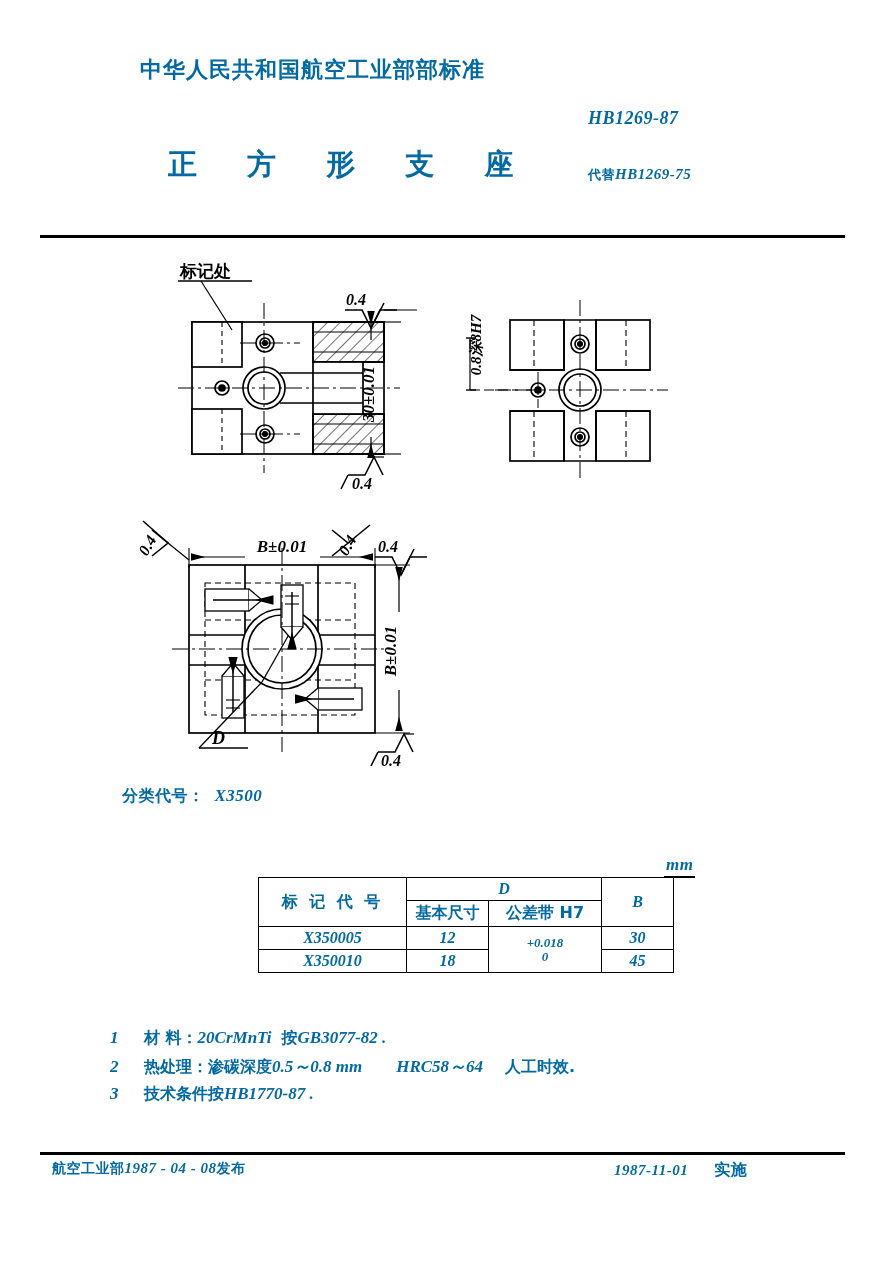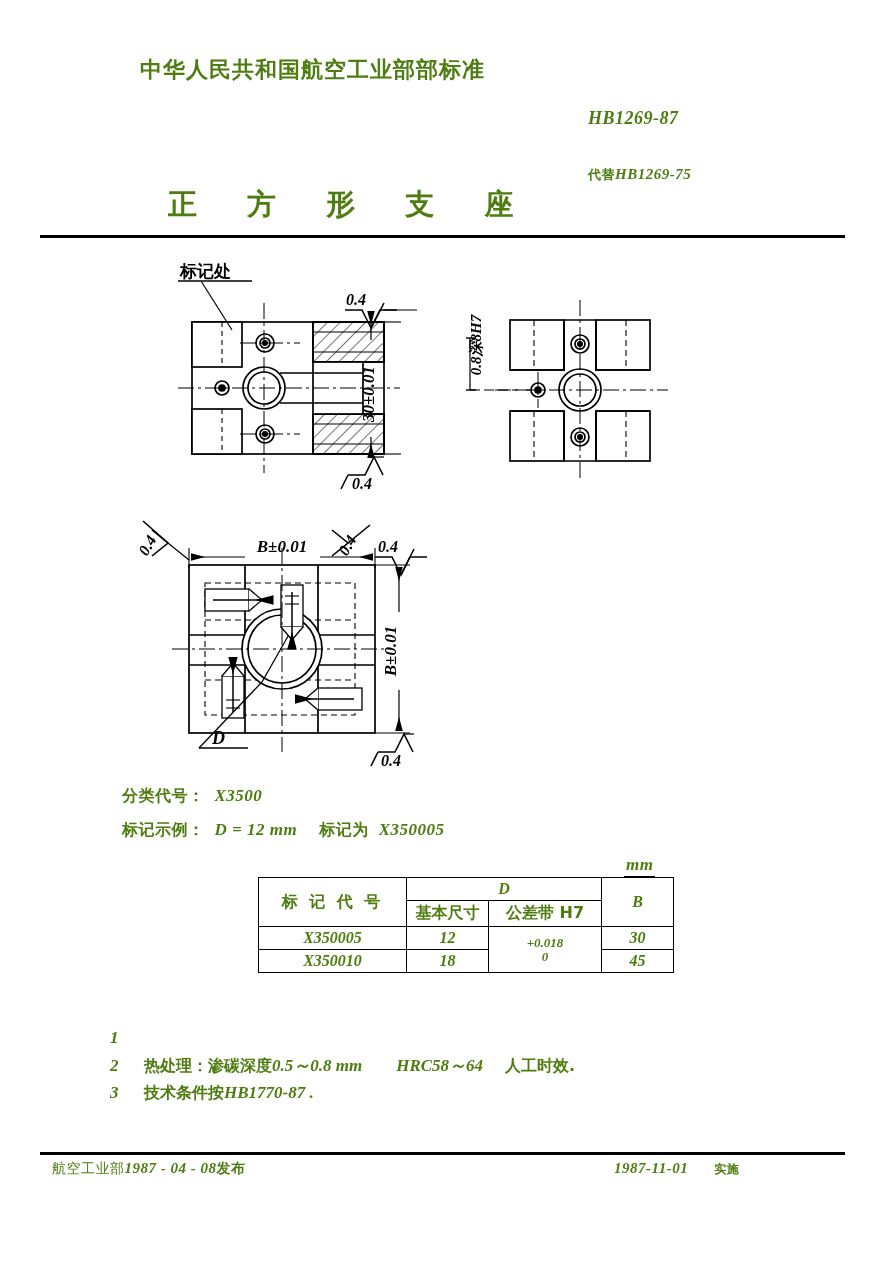--- a/index.html
+++ b/index.html
@@ -9,21 +9,21 @@
   }
   body {
     font-family: "Liberation Sans", sans-serif;
   }
   #page {
     position: relative;
     width: 885px;
     height: 1261px;
     background: #ffffff;
     overflow: hidden;
-    color: #4d7c0f;
+    color: #0369a1;
   }
 
   
   .abs { position: absolute; }
   .hand {
     font-family: "Liberation Serif", serif;
     font-style: italic;
     font-weight: 700;
     letter-spacing: 0.5px;
   }
@@ -36,21 +36,20 @@
   
   #hdr-org {
     left: 140px; top: 55px;
     font-size: 22px;
     letter-spacing: 1px;
   }
   #hdr-title {
     left: 168px; top: 145px;
     font-size: 29px;
     letter-spacing: 20px;
-    margin-top: 40px;
   }
   #hdr-code {
     left: 588px; top: 108px;
     font-size: 18px;
   }
   #hdr-replaces {
     left: 588px; top: 166px;
     font-size: 15px;
   }
   #hdr-replaces .pfx {
@@ -67,38 +66,38 @@
   }
   #rule-bottom {
     left: 40px; top: 1152px;
     width: 805px; height: 0;
     border-top: 3px solid #000;
   }
 
   
   .footer-txt { top: 1160px; font-size: 15px; }
   #foot-left { left: 52px; }
-  #foot-left .org { font-family: "DejaVu Sans", sans-serif; font-style: normal; font-weight: 400; font-size: 14px; }
+  #foot-left .org { font-family: "DejaVu Sans", sans-serif; font-style: normal; font-weight: 700; font-size: 14px; }
   #foot-left .date { }
   #foot-left .act { font-family: "DejaVu Sans", sans-serif; font-style: normal; font-weight: 700; font-size: 14px; }
   #foot-right { left: 614px; }
-  #foot-right .act { font-family: "DejaVu Sans", sans-serif; font-style: normal; font-weight: 700; font-size: 12px; margin-left: 26px; }
+  #foot-right .act { font-family: "DejaVu Sans", sans-serif; font-style: normal; font-weight: 700; font-size: 16px; margin-left: 26px; }
 
   
   #drawings { left: 0; top: 0; width: 885px; height: 1261px; pointer-events: none; }
 
   
   .spec-line { font-size: 17px; }
   #spec-class { left: 122px; top: 786px; }
   #spec-mark  { left: 122px; top: 820px; }
   .spec-line .lbl { font-family: "DejaVu Sans", sans-serif; font-style: normal; font-weight: 700; font-size: 16px; }
 
   
   #unit-label {
-    left: 624px; top: 855px;
+    left: 664px; top: 855px;
     font-size: 17px;
     border-bottom: 2px solid #000;
     padding: 0 2px 1px 2px;
   }
   #spec-table {
     left: 258px; top: 877px;
     width: 415px;
     border-collapse: collapse;
     table-layout: fixed;
   }
@@ -398,23 +397,20 @@
       <text id="lbl-sf-b-b" x="381" y="766" font-size="16">0.4</text>
 
       <text id="lbl-bore-d" x="212" y="744" font-size="18">D</text>
     </g>
   </svg>
 
   <div class="abs hand spec-line nowrap" id="spec-class">
     <span class="lbl">分类代号：</span><span class="sp1"></span><span>X3500</span>
   </div>
 
-  <div class="abs hand spec-line nowrap" id="spec-mark">
-    <span class="lbl">标记示例：</span><span class="sp1"></span><span>D = 12 mm</span><span class="sp2"></span><span class="lbl">标记为</span><span class="sp1"></span><span>X350005</span>
-  </div>
 
   <div class="abs hand" id="unit-label">mm</div>
 
   <table class="abs" id="spec-table">
     <colgroup>
       <col style="width:148px">
       <col style="width:82px">
       <col style="width:113px">
       <col style="width:72px">
     </colgroup>
@@ -444,20 +440,21 @@
         <td>18</td>
         <td>45</td>
       </tr>
     </tbody>
   </table>
 
   <div class="abs" id="notes">
 
     <div class="note-row">
       <span class="note-num">1</span>
+      <span class="note-body"><span class="cjkseg">材  料：</span><span class="numseg">20CrMnTi</span><span class="sp1"></span><span class="cjkseg">按</span><span class="numseg">GB3077-82 .</span></span>
     </div>
 
     <div class="note-row">
       <span class="note-num">2</span>
       <span class="note-body"><span class="cjkseg">热处理：</span><span class="cjkseg">渗碳深度</span><span class="numseg">0.5～0.8 mm</span><span class="sp3"></span><span class="numseg">HRC58～64</span><span class="sp2"></span><span class="cjkseg">人工时效.</span></span>
     </div>
 
     <div class="note-row">
       <span class="note-num">3</span>
       <span class="note-body"><span class="cjkseg">技术条件按</span><span class="numseg">HB1770-87 .</span></span>

